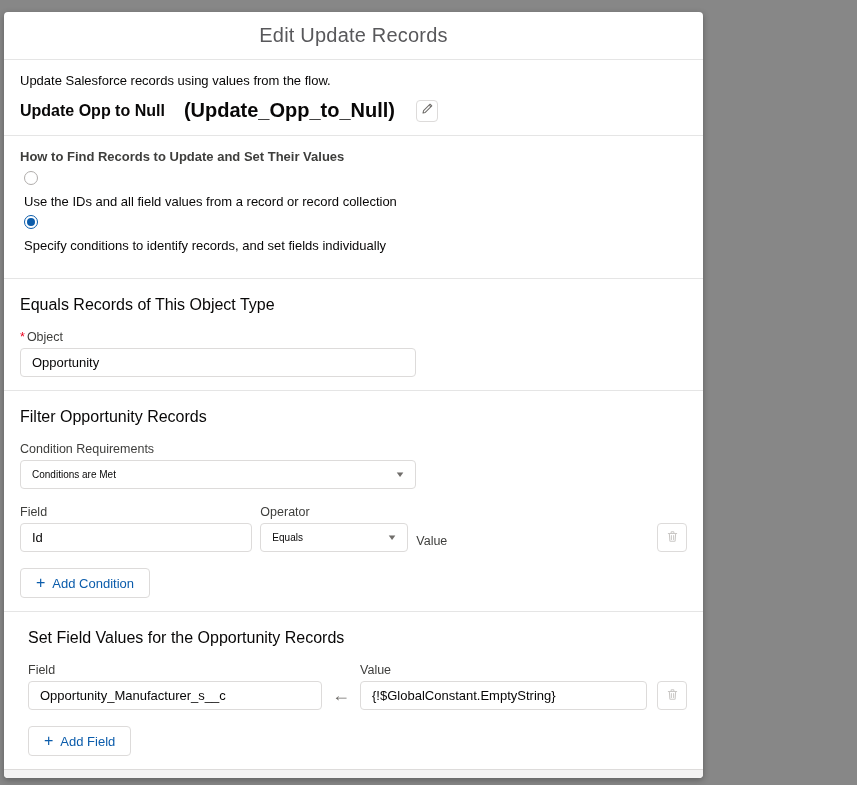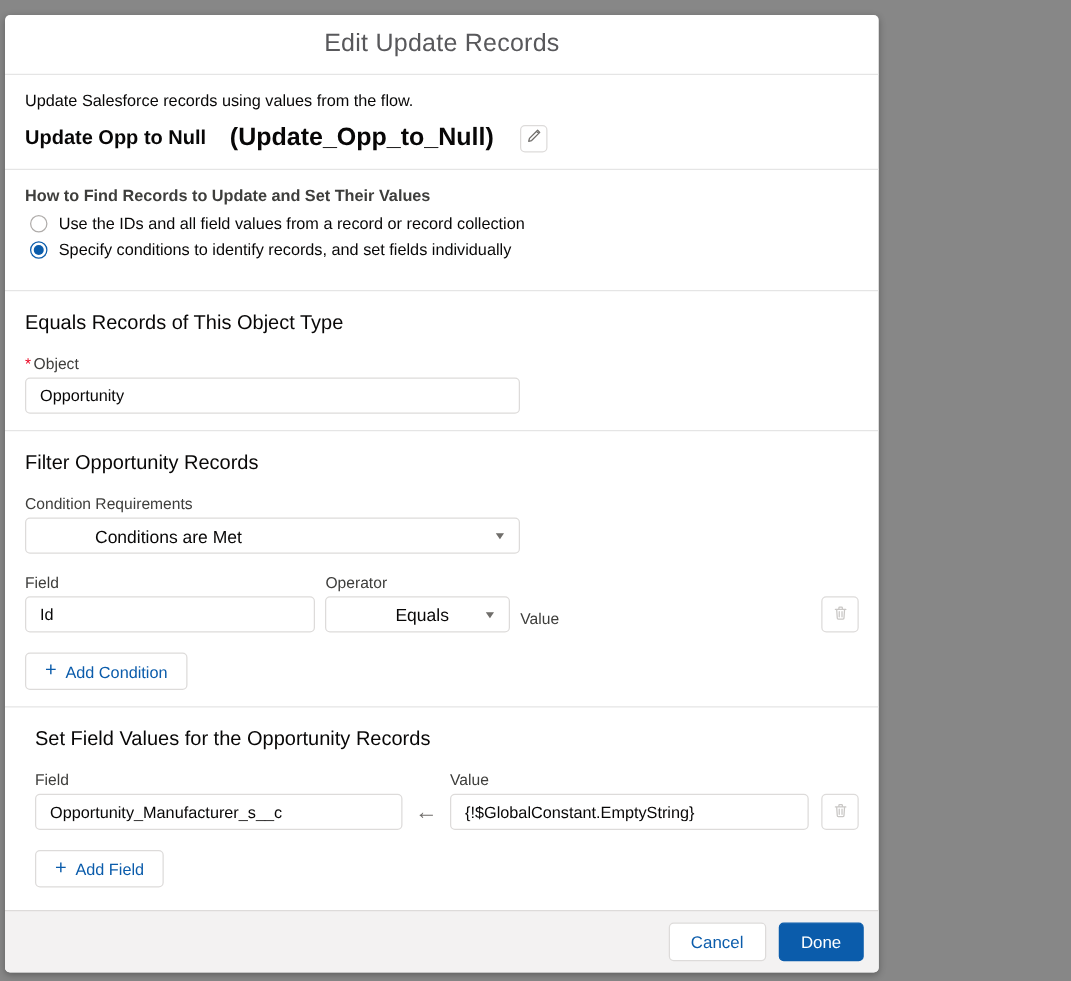--- a/index.html
+++ b/index.html
@@ -49,21 +49,21 @@
   .name-row{display:flex;align-items:center;gap:19px;}
   .record-name{font-size:16px;font-weight:700;color:var(--text);}
   .api-name{font-size:20px;font-weight:700;color:var(--text);}
   .icon-btn{
     width:22px;height:22px;
     border:1px solid var(--border);border-radius:4px;
     background:#fff;display:inline-flex;align-items:center;justify-content:center;
     cursor:pointer;margin-left:2px;
   }
   .group-label{font-size:13px;font-weight:700;color:var(--label);margin-bottom:7px;}
-  .radio-row{display:flex;align-items:flex-end;gap:9px;margin:0 0 6px 4px;}
+  .radio-row{display:flex;align-items:flex-start;gap:9px;margin:0 0 6px 4px;flex-direction:column;}
   .radio-row:last-child{margin-bottom:12px;}
   .radio-dot{
     width:14px;height:14px;border-radius:50%;
     border:1px solid #b0adab;background:#fff;
     flex:0 0 auto;position:relative;
   }
   .radio-dot.selected{border-color:var(--accent);}
   .radio-dot.selected::after{
     content:"";position:absolute;left:2px;top:2px;right:2px;bottom:2px;
     border-radius:50%;background:var(--accent);
@@ -77,21 +77,21 @@
     background:#fff;font-size:13px;color:var(--text);
     padding:0 11px;width:100%;
     font-family:"Liberation Sans","DejaVu Sans",sans-serif;
     outline:none;
   }
   .combo{
     height:29px;border:1px solid var(--border);border-radius:4px;
     background:#fff;display:flex;align-items:center;justify-content:space-between;
     padding:0 11px;cursor:pointer;
   }
-  .combo-value{font-size:14px;color:var(--text);margin-left:44px;}
+  .combo-value{font-size:10px;color:var(--text);}
   .combo-caret{font-size:8px;color:var(--icon-gray);transform:scaleX(1.4);}
   .w-object{width:396px;}
   .row{display:flex;align-items:flex-end;}
   .col{display:flex;flex-direction:column;}
   .col-field1{width:289px;}
   .col-op{width:184px;margin-left:8px;}
   .col-val1{width:287px;margin-left:8px;}
   .col-field2{width:374px;}
   .arrow-cell{
     width:38px;height:29px;display:flex;align-items:center;justify-content:center;

